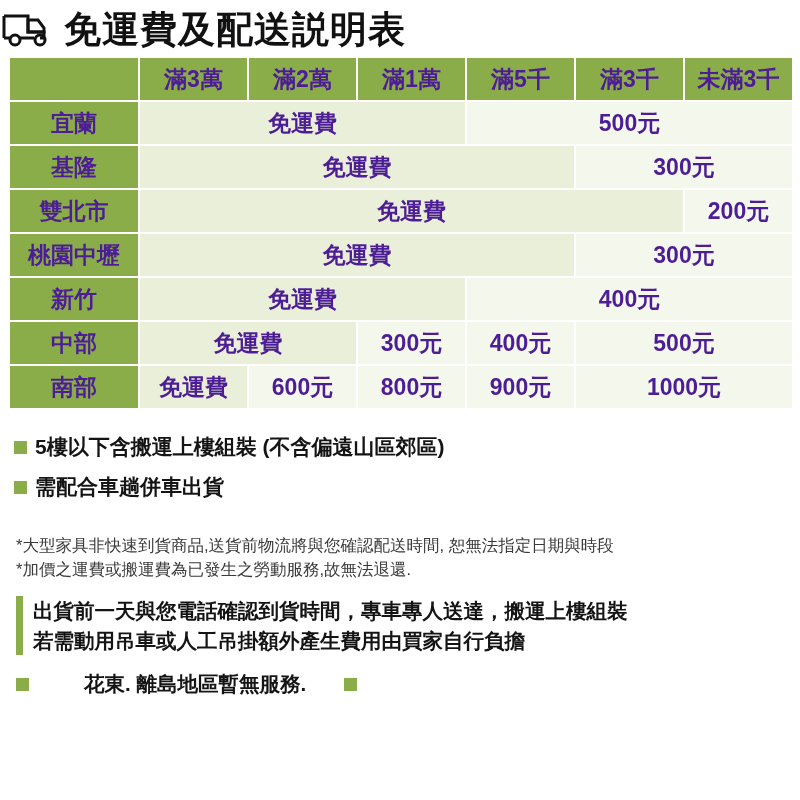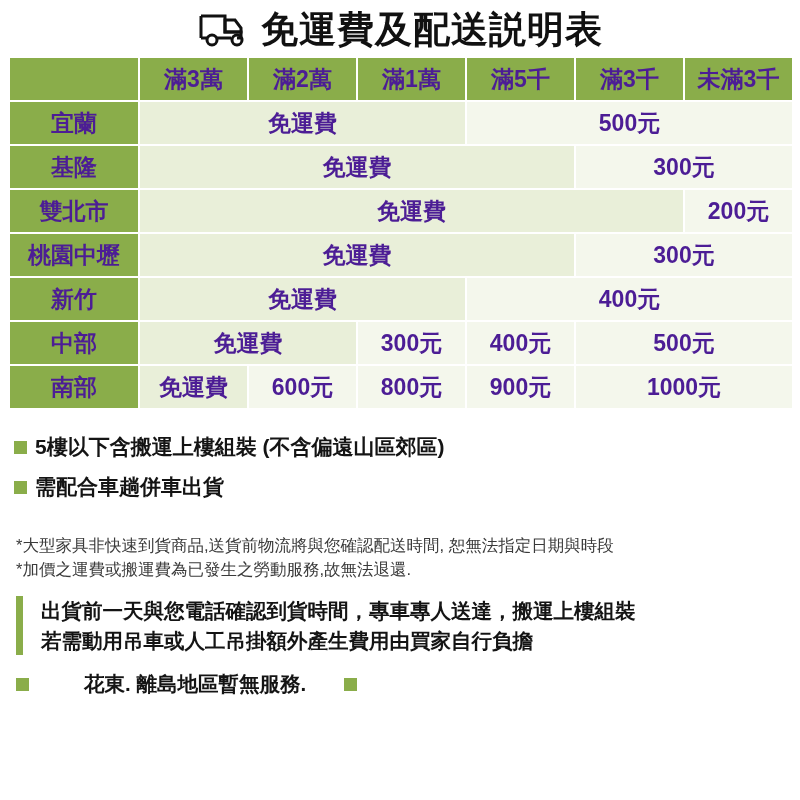--- a/index.html
+++ b/index.html
@@ -18,21 +18,20 @@
     position: relative;
     width: 800px;
     height: 800px;
     box-sizing: border-box;
   }
 
   
   .title-bar {
     display: flex;
     align-items: center;
-    justify-content: center;
     gap: 10px;
     padding: 8px 0 6px 0;
     height: 56px;
     box-sizing: border-box;
   }
   .truck-icon {
     width: 54px;
     height: 38px;
     flex: 0 0 auto;
   }
@@ -121,21 +120,21 @@
   .small-line {
     font-size: 16.5px;
     color: #3a3a3a;
     line-height: 1.5;
   }
 
   
   .barblock {
     display: flex;
     align-items: stretch;
-    gap: 18px;
+    gap: 10px;
     margin: 14px 16px 0 16px;
   }
   .vbar {
     width: 7px;
     background: #8aad4a;
     flex: 0 0 auto;
   }
   .barblock-text {
     font-size: 20.5px;
     font-weight: bold;

